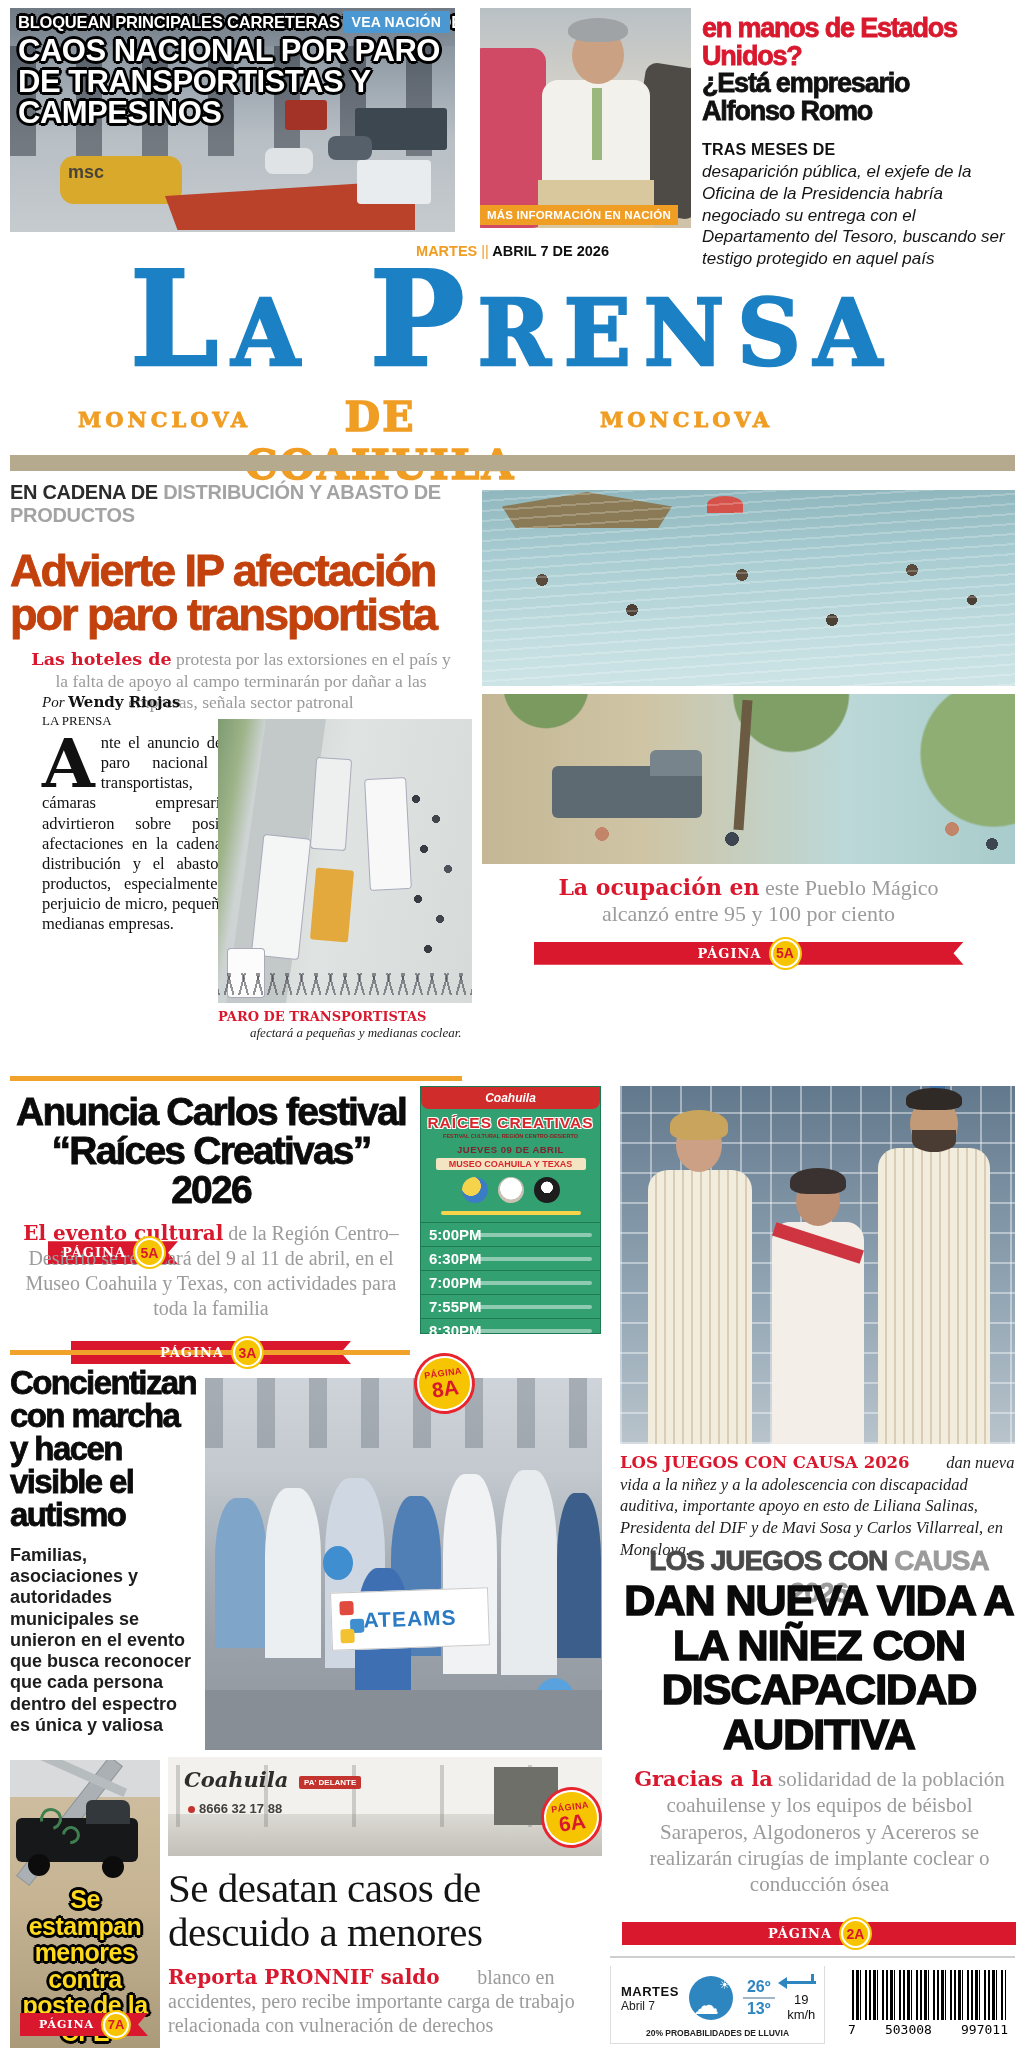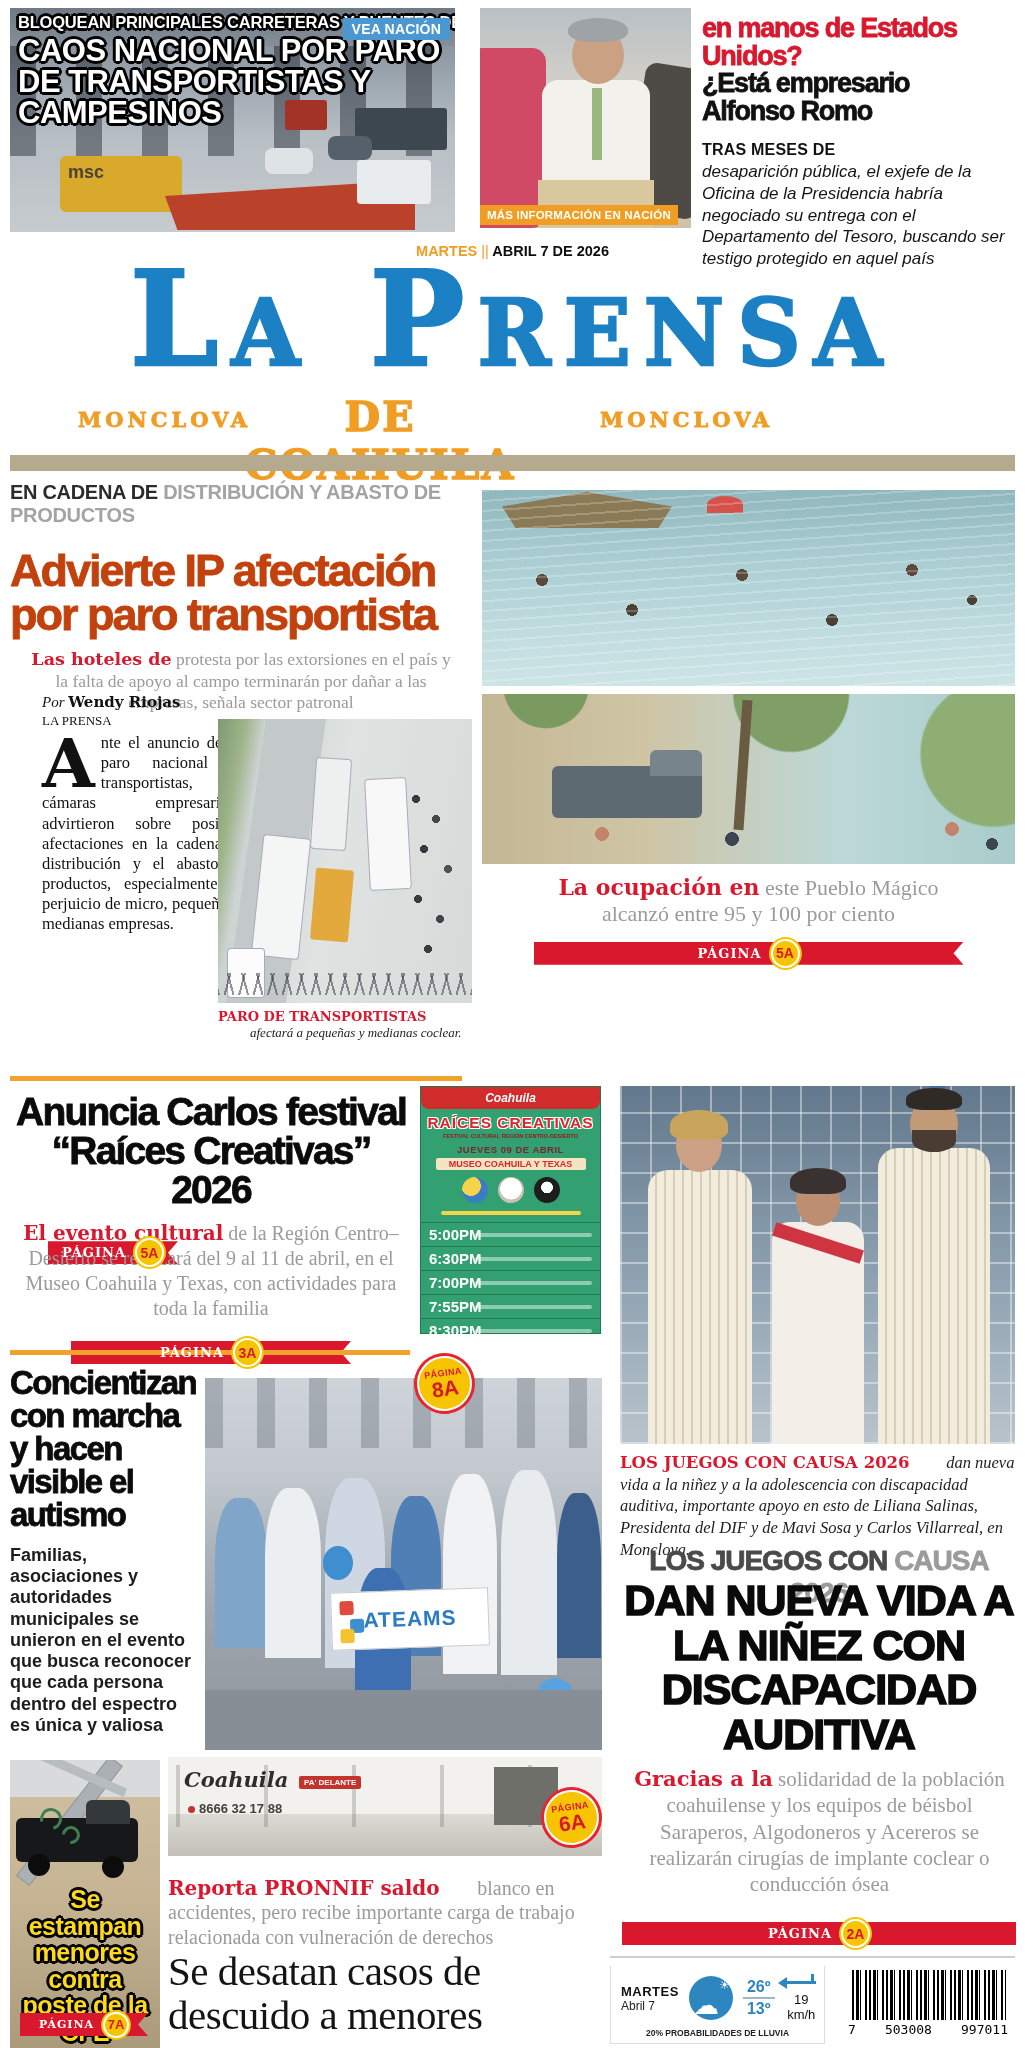--- a/index.html
+++ b/index.html
@@ -43,21 +43,21 @@
   .pnum { position:relative; z-index:1; width:29px; height:29px; border-radius:50%; background:#f6c400;
           color:#d9182e; font-weight:900; font-size:14px; display:flex; align-items:center;
           justify-content:center; border:2px solid #fff; box-shadow:0 0 0 2px #f6c400; flex:none; }
   .badge { position:absolute; width:55px; height:55px; border-radius:50%; background:#f6c400;
            border:2px solid #fff; box-shadow:0 0 0 3px #e8252e; display:flex; flex-direction:column;
            align-items:center; justify-content:center; color:#d9182e; transform:rotate(-8deg); z-index:5; }
   .badge .t { font-size:9px; font-weight:900; letter-spacing:0.5px; }
   .badge .n { font-size:21px; font-weight:900; line-height:1; }
 
   
-  .vea { position:absolute; top:10px; right:5px; background:#4a97d2; color:#fff; font-weight:900;
+  .vea { position:absolute; top:3px; right:5px; background:#4a97d2; color:#fff; font-weight:900;
          font-size:14px; padding:3px 9px; letter-spacing:0.2px; }
   .masinfo { position:absolute; left:0; bottom:3px; background:#f09d24; color:#fff; font-weight:900;
              font-size:11.5px; padding:4px 7px; letter-spacing:0.2px; }
 
   
   .mast-title { position:absolute; top:256px; left:0; right:0; text-align:center;
     font-family:"DejaVu Serif", serif; font-weight:bold; font-variant:small-caps;
     font-size:126px; line-height:1; color:#1b80c4; letter-spacing:13px;
     -webkit-text-stroke:2.5px #1b80c4; transform:scaleY(1.04); }
   .mast-sub { color:#f09d24; font-family:"DejaVu Serif", serif; font-weight:bold; }
@@ -116,21 +116,21 @@
 </style>
 </head>
 <body>
 
 <div class="page">
 
   <div class="ph" id="p-traffic" style="left:10px; top:8px; width:445px; height:224px;
               background:linear-gradient(180deg,#6f7a85 0%,#98a2ab 32%,#b7bec4 58%,#c6cbce 100%);">
     <div class="s" style="left:0; top:38px; width:100%; height:110px;
                 background:repeating-linear-gradient(90deg,rgba(30,35,45,0.45) 0 26px,rgba(190,198,206,0.12) 26px 66px);"></div>
-    <div class="s" style="left:50px; top:148px; width:122px; height:56px; background:#d9a92b; border-radius:6px;">
+    <div class="s" style="left:50px; top:148px; width:122px; height:48px; background:#d9a92b; border-radius:14px;">
       <span style="position:absolute; left:8px; top:6px; font-weight:900; font-size:18px; color:#4a4438;">msc</span>
     </div>
     <div class="s" style="left:155px; top:172px; width:250px; height:50px; background:#c2452c;
                 clip-path:polygon(0 32%,100% 0,100% 100%,5% 100%);
                 box-shadow:inset 0 0 0 100px rgba(0,0,0,0.04);"></div>
     <div class="s" style="right:24px; top:152px; width:74px; height:44px; background:#e9ecee; border-radius:4px;"></div>
     <div class="s" style="right:8px; top:100px; width:92px; height:42px; background:#3d4750; border-radius:3px;"></div>
     <div class="s" style="right:128px; top:92px; width:42px; height:30px; background:#a33326; border-radius:3px;"></div>
     <div class="s" style="left:255px; top:140px; width:48px; height:26px; background:#dfe3e6; border-radius:8px;"></div>
     <div class="s" style="left:318px; top:128px; width:44px; height:24px; background:#55606a; border-radius:8px;"></div>
@@ -428,25 +428,25 @@
       <i style="display:inline-block; width:7px; height:7px; background:#c4342e; border-radius:50%; margin-right:4px;"></i><span>8666 32 17 88</span>
     </div>
   </div>
 
   <div class="badge" style="left:544px; top:1790px;">
     <span class="t">PÁGINA</span>
     <span class="n">6A</span>
   </div>
 
   <div class="abs" style="left:168px; top:1866px; width:436px;">
+    <div style="font-family:'Liberation Serif',serif; font-size:41px; line-height:1.08; color:#141414; letter-spacing:-0.5px;">Se desatan casos de descuido a menores</div>
     <div style="margin-top:10px; font-size:20px; line-height:1.22;">
       <span class="redlead">Reporta PRONNIF saldo</span>
       <span class="serif" style="color:#9b9b9b;">blanco en accidentes, pero recibe importante carga de trabajo relacionada con vulneración de derechos</span>
     </div>
-    <div style="font-family:'Liberation Serif',serif; font-size:41px; line-height:1.08; color:#141414; letter-spacing:-0.5px;">Se desatan casos de descuido a menores</div>
   </div>
 
   <div class="weather-row" style="height:92px;">
     <div class="wbox">
       <div class="wtop">
         <div>
           <div class="wday">MARTES</div>
           <div class="wdate">Abril 7</div>
         </div>
         <div class="wicon">

